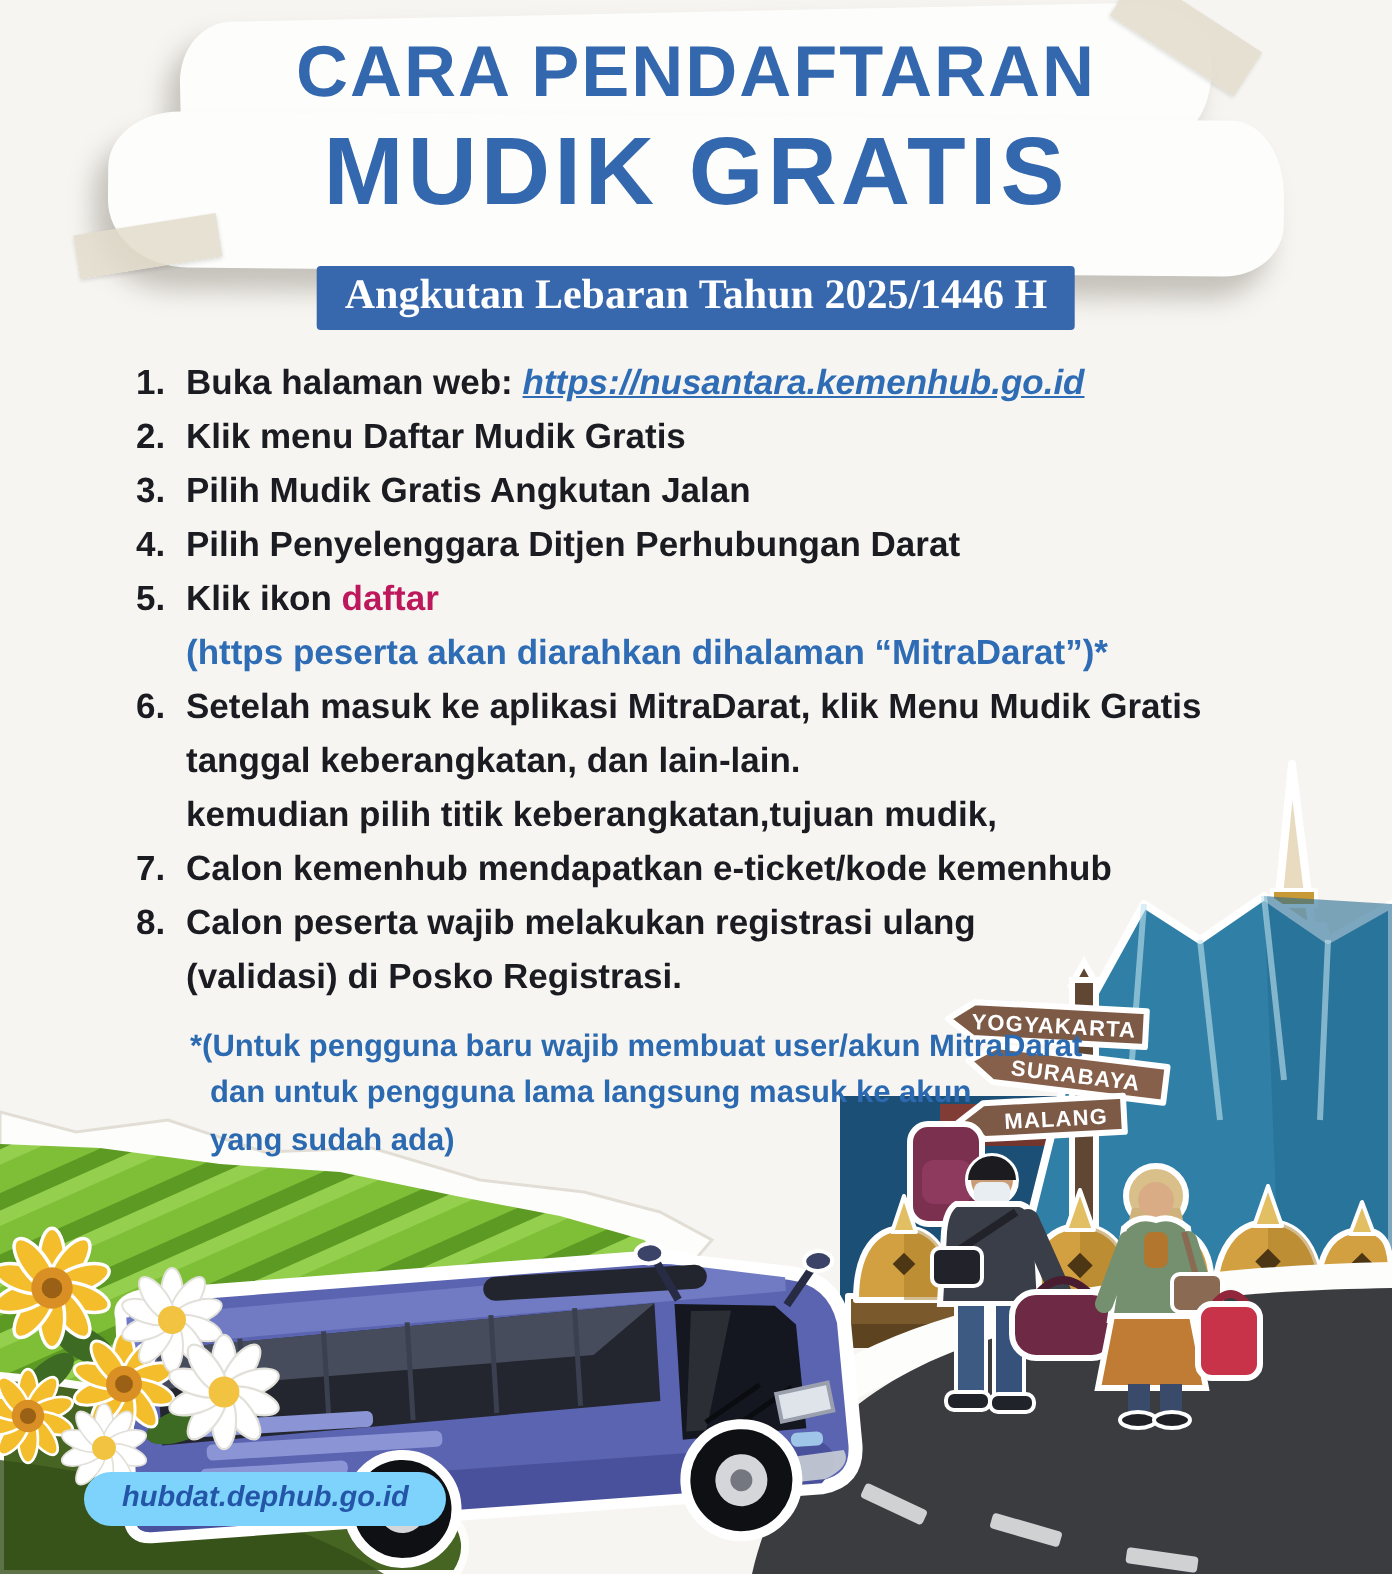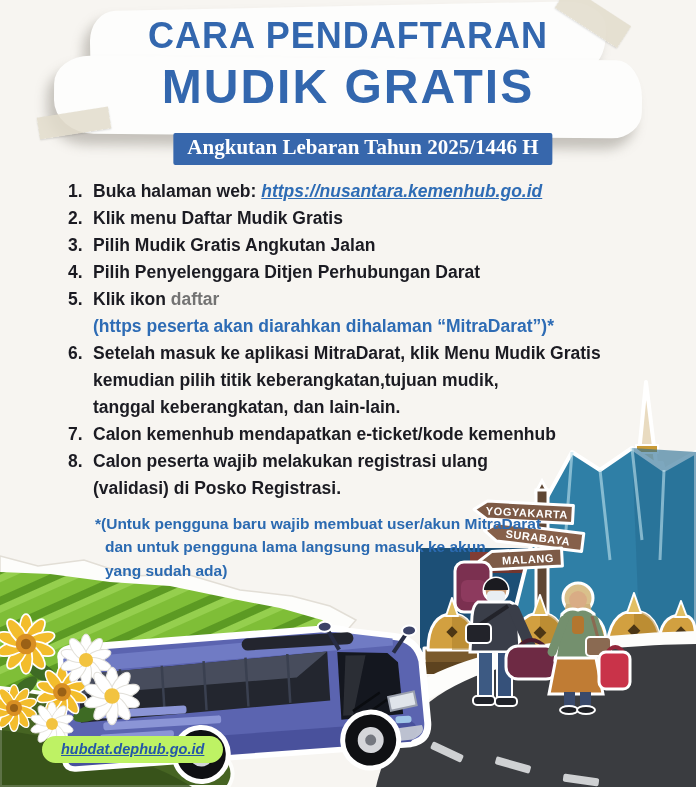--- a/index.html
+++ b/index.html
@@ -23,38 +23,38 @@
     box-shadow:0 1px 2px rgba(0,0,0,.12);}
   .tape-tr{left:556px;top:4px;width:74px;height:26px;transform:rotate(33deg);}
   .tape-bl{left:38px;top:112px;width:72px;height:22px;transform:rotate(-9deg);}
   .title{position:absolute;left:0;right:0;text-align:center;z-index:3;
     color:#3367ae;font-weight:700;letter-spacing:1px;line-height:1;}
   .title1{top:18px;font-size:36px;}
   .title2{top:63px;font-size:48px;letter-spacing:2px;}
   .subtitle{position:absolute;top:133px;left:50%;transform:translateX(-50%);
     z-index:3;background:#3767ac;color:#fff;white-space:nowrap;
     font-family:"Liberation Serif", serif;font-weight:700;font-size:21px;
-    padding:2px 14px 5px;border-radius:2px;margin-left:15px;}
+    padding:2px 14px 5px;border-radius:2px;}
   
   .steps{position:absolute;left:68px;top:178px;z-index:2;margin:0;padding:0;
     list-style:none;width:580px;}
   .steps li{display:flex;font-size:17.5px;font-weight:700;color:#1b1b22;
     line-height:27px;}
   .steps .num{width:25px;flex:none;}
   .lnk{color:#2e6cb5;font-style:italic;text-decoration:underline;}
-  .red{color:#737373;}
+  .red{color:#be185d;}
   .blue{color:#2e6cb5;}
   .em{}
   .footnote{position:absolute;left:95px;top:512px;z-index:2;
     color:#2b6ab1;font-size:15.5px;font-weight:700;line-height:23.4px;}
   .footnote .fl2,.footnote .fl3{padding-left:10px;}
   
   .footer-badge{position:absolute;left:42px;top:736px;z-index:3;
-    background:#bef264;color:#2456a8;font-size:14.5px;font-weight:700;
-    font-style:italic;padding:5px 19px 6px;border-radius:16px;white-space:nowrap;text-decoration:underline;}
+    background:#7dd3fc;color:#2456a8;font-size:14.5px;font-weight:700;
+    font-style:italic;padding:5px 19px 6px;border-radius:16px;white-space:nowrap;}
   
   .sign-text{font-family:"Liberation Sans", sans-serif;font-weight:700;
     fill:#ffffff;font-size:11px;letter-spacing:.6px;}
 </style>
 </head>
 <body>
 
 <div class="poster">
 
   <svg class="scene" width="696" height="787" viewBox="0 0 696 787" xmlns="http://www.w3.org/2000/svg">
@@ -318,22 +318,22 @@
       <span class="num">5.</span>
       <div class="body">
         <div><span>Klik ikon </span><span class="red">daftar</span></div>
         <div class="blue">(https peserta akan diarahkan dihalaman “MitraDarat”)*</div>
       </div>
     </li>
     <li>
       <span class="num">6.</span>
       <div class="body">
         <div>Setelah masuk ke aplikasi MitraDarat, klik Menu Mudik Gratis</div>
+        <div>tanggal keberangkatan, dan lain-lain.</div>
         <div>kemudian pilih titik keberangkatan,tujuan mudik,</div>
-        <div>tanggal keberangkatan, dan lain-lain.</div>
       </div>
     </li>
     <li>
       <span class="num">7.</span>
       <div class="body">
         <div><span>Calon kemenhub mendapatkan </span><span class="em">e-ticket</span><span>/kode kemenhub</span></div>
       </div>
     </li>
     <li>
       <span class="num">8.</span>

